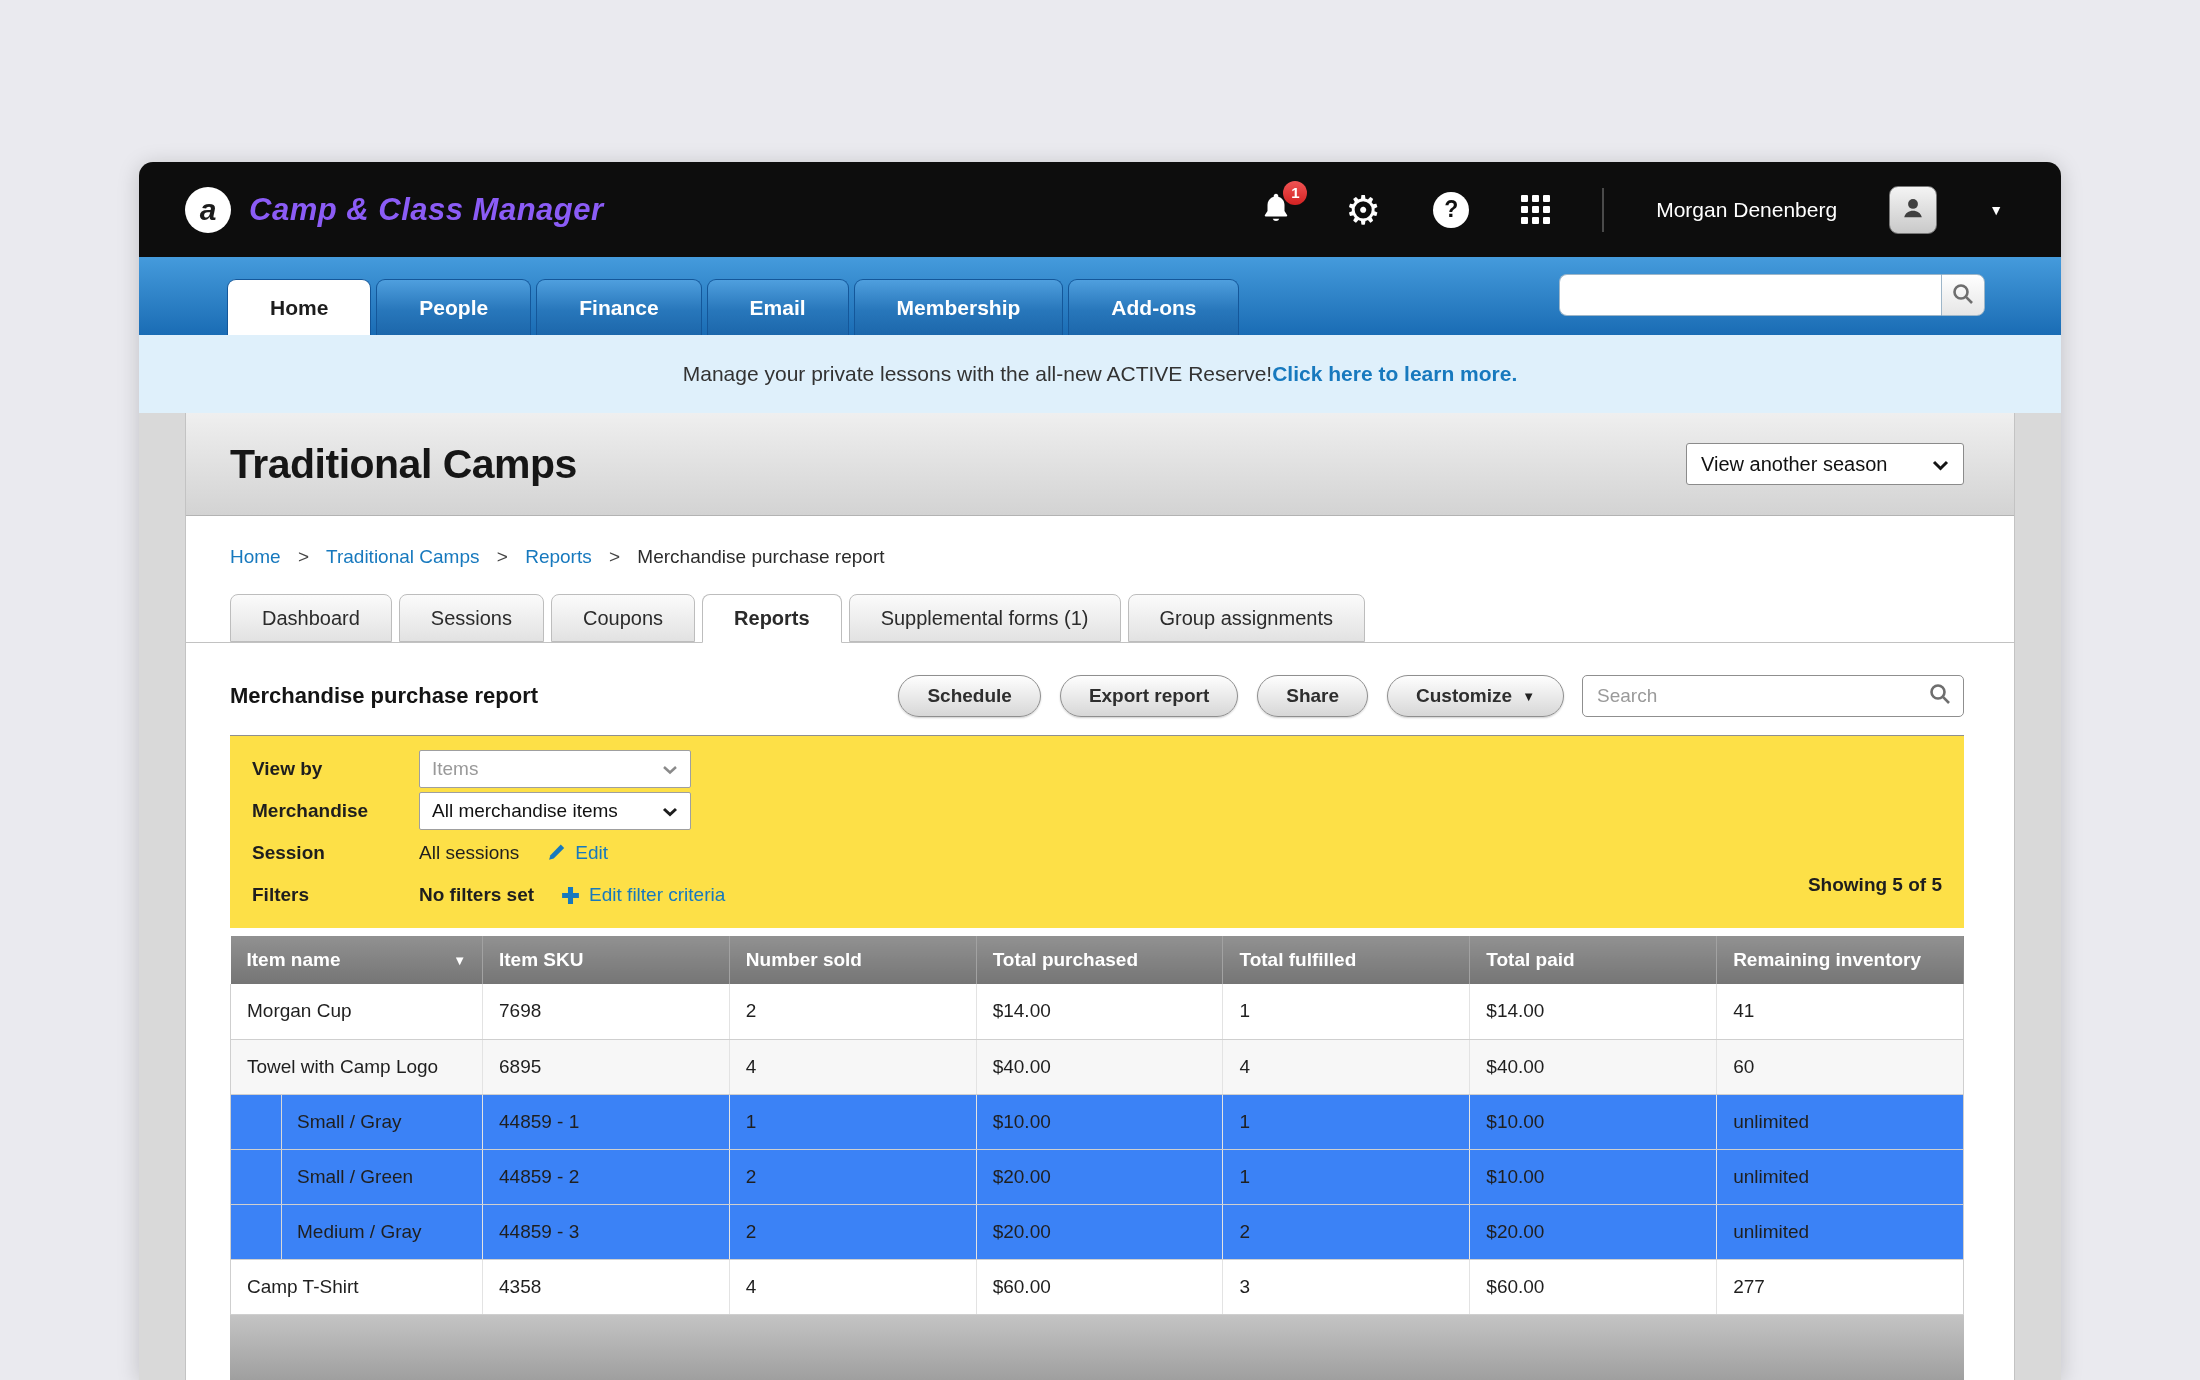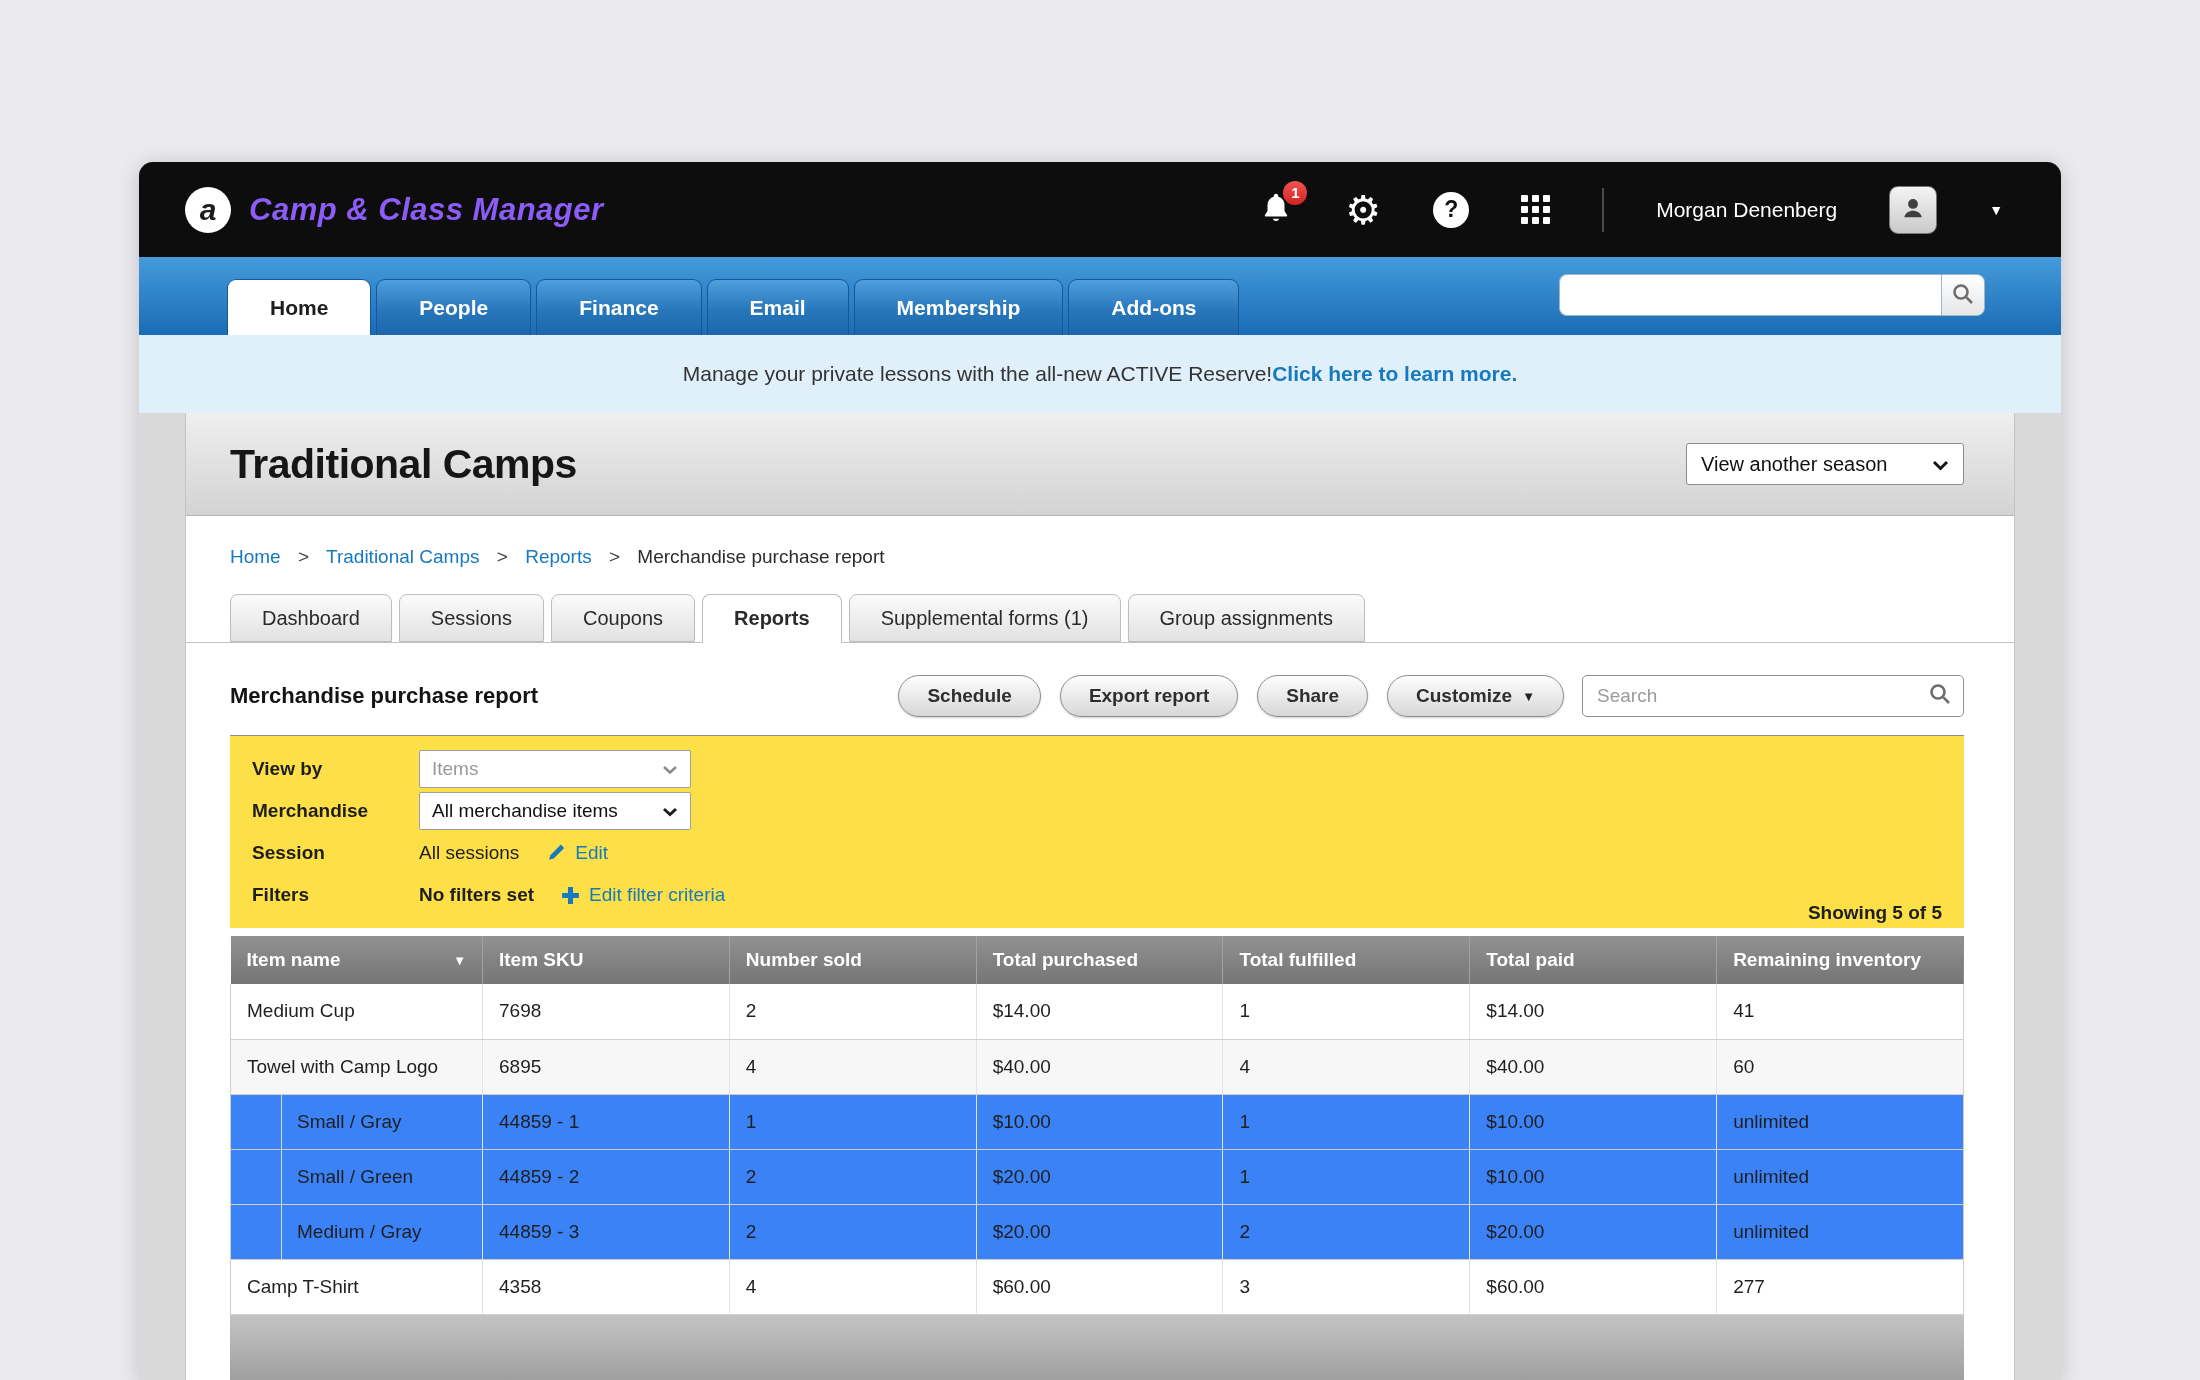--- a/index.html
+++ b/index.html
@@ -98,21 +98,21 @@
   .f-row { display:flex; align-items:center; height:42px; }
   .f-label { width:167px; font-weight:bold; font-size:19px; color:#1e1e1e; flex:0 0 auto; }
   .sel { width:272px; height:38px; background:#fff; border:1px solid #9f9f9f; border-radius:2px;
          display:flex; align-items:center; justify-content:space-between; padding:0 12px;
          font-size:19px; color:#111; cursor:pointer; }
   .sel.disabled { color:#999; }
   .f-val { font-size:19px; color:#1e1e1e; margin-right:26px; }
   .f-val.bold { font-weight:bold; }
   .inline-link { color:#1779be; font-size:19px; cursor:pointer; margin-left:8px; }
   .mini-icon { display:flex; align-items:center; cursor:pointer; }
-  .showing { position:absolute; right:22px; bottom:4px; font-size:19px; font-weight:bold; color:#1e1e1e; }
+  .showing { position:absolute; right:22px; bottom:32px; font-size:19px; font-weight:bold; color:#1e1e1e; }
 
   
   .report-table { margin:8px 50px 0 44px; border-collapse:collapse; table-layout:fixed;
                   width:calc(100% - 94px); flex:0 0 auto; }
   .report-table thead th { height:48px; background:linear-gradient(#919191,#757575); color:#fff;
                            font-weight:bold; font-size:19px; text-align:left; padding:0 16px;
                            border-right:1px solid #a2a2a2; cursor:pointer; }
   .report-table thead th:last-child { border-right:1px solid #8a8a8a; }
   .th-flex { display:flex; align-items:center; justify-content:space-between; }
   .sort-caret { font-size:13px; color:#fff; margin-left:8px; }
@@ -333,21 +333,21 @@
             <th>Item SKU</th>
             <th>Number sold</th>
             <th>Total purchased</th>
             <th>Total fulfilled</th>
             <th>Total paid</th>
             <th>Remaining inventory</th>
           </tr>
         </thead>
         <tbody>
           <tr>
-            <td class="name-cell">Medium Cup</td>
+            <td class="name-cell">Morgan Cup</td>
             <td>7698</td>
             <td>2</td>
             <td>$14.00</td>
             <td>1</td>
             <td>$14.00</td>
             <td>41</td>
           </tr>
           <tr class="alt">
             <td class="name-cell">Towel with Camp Logo</td>
             <td>6895</td>

